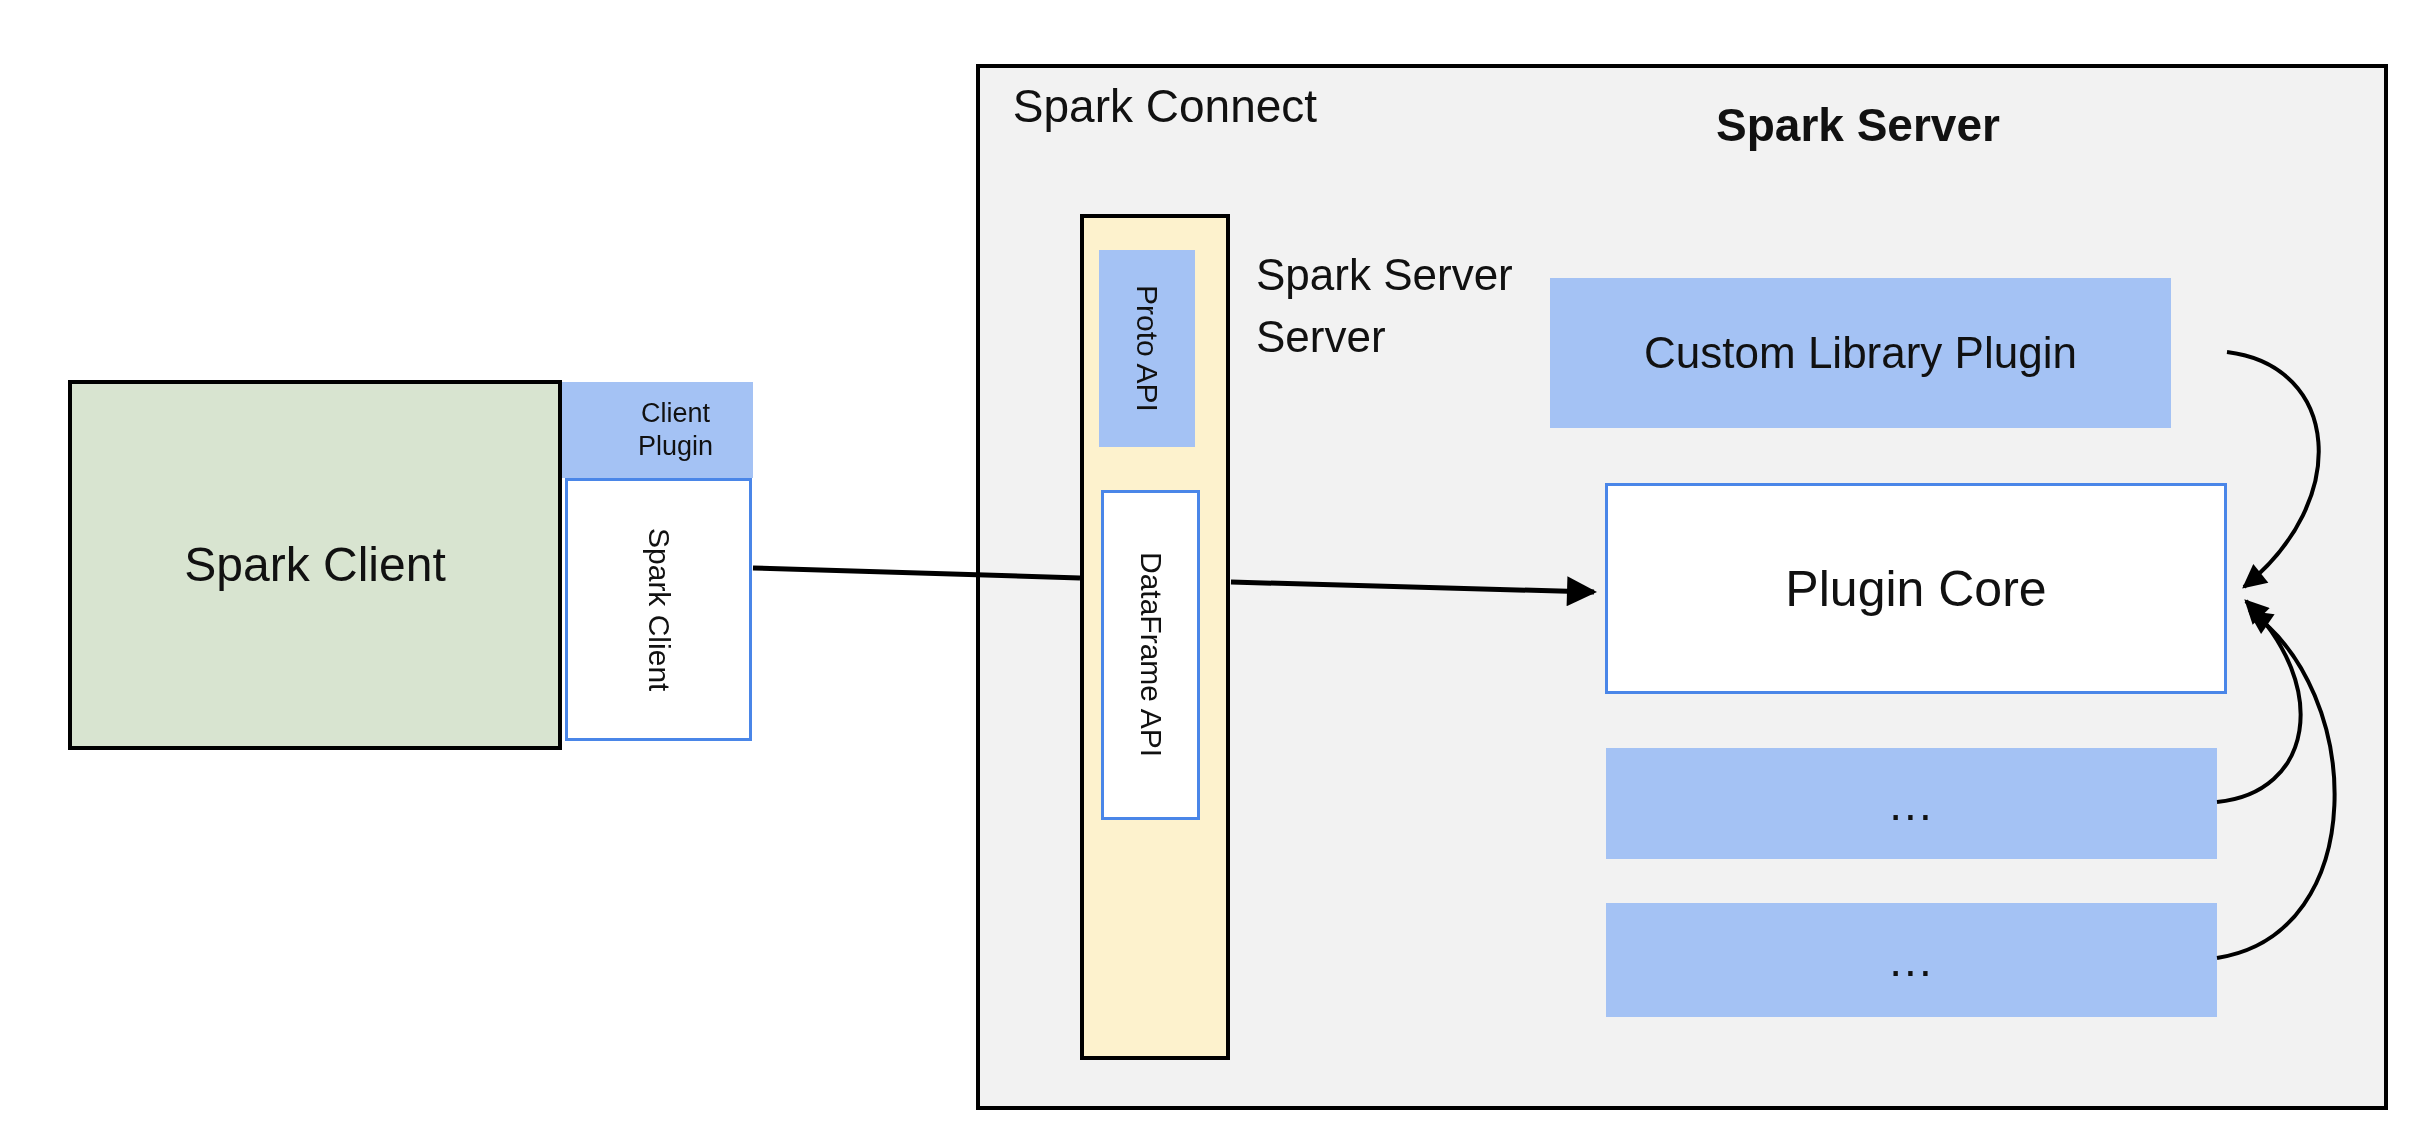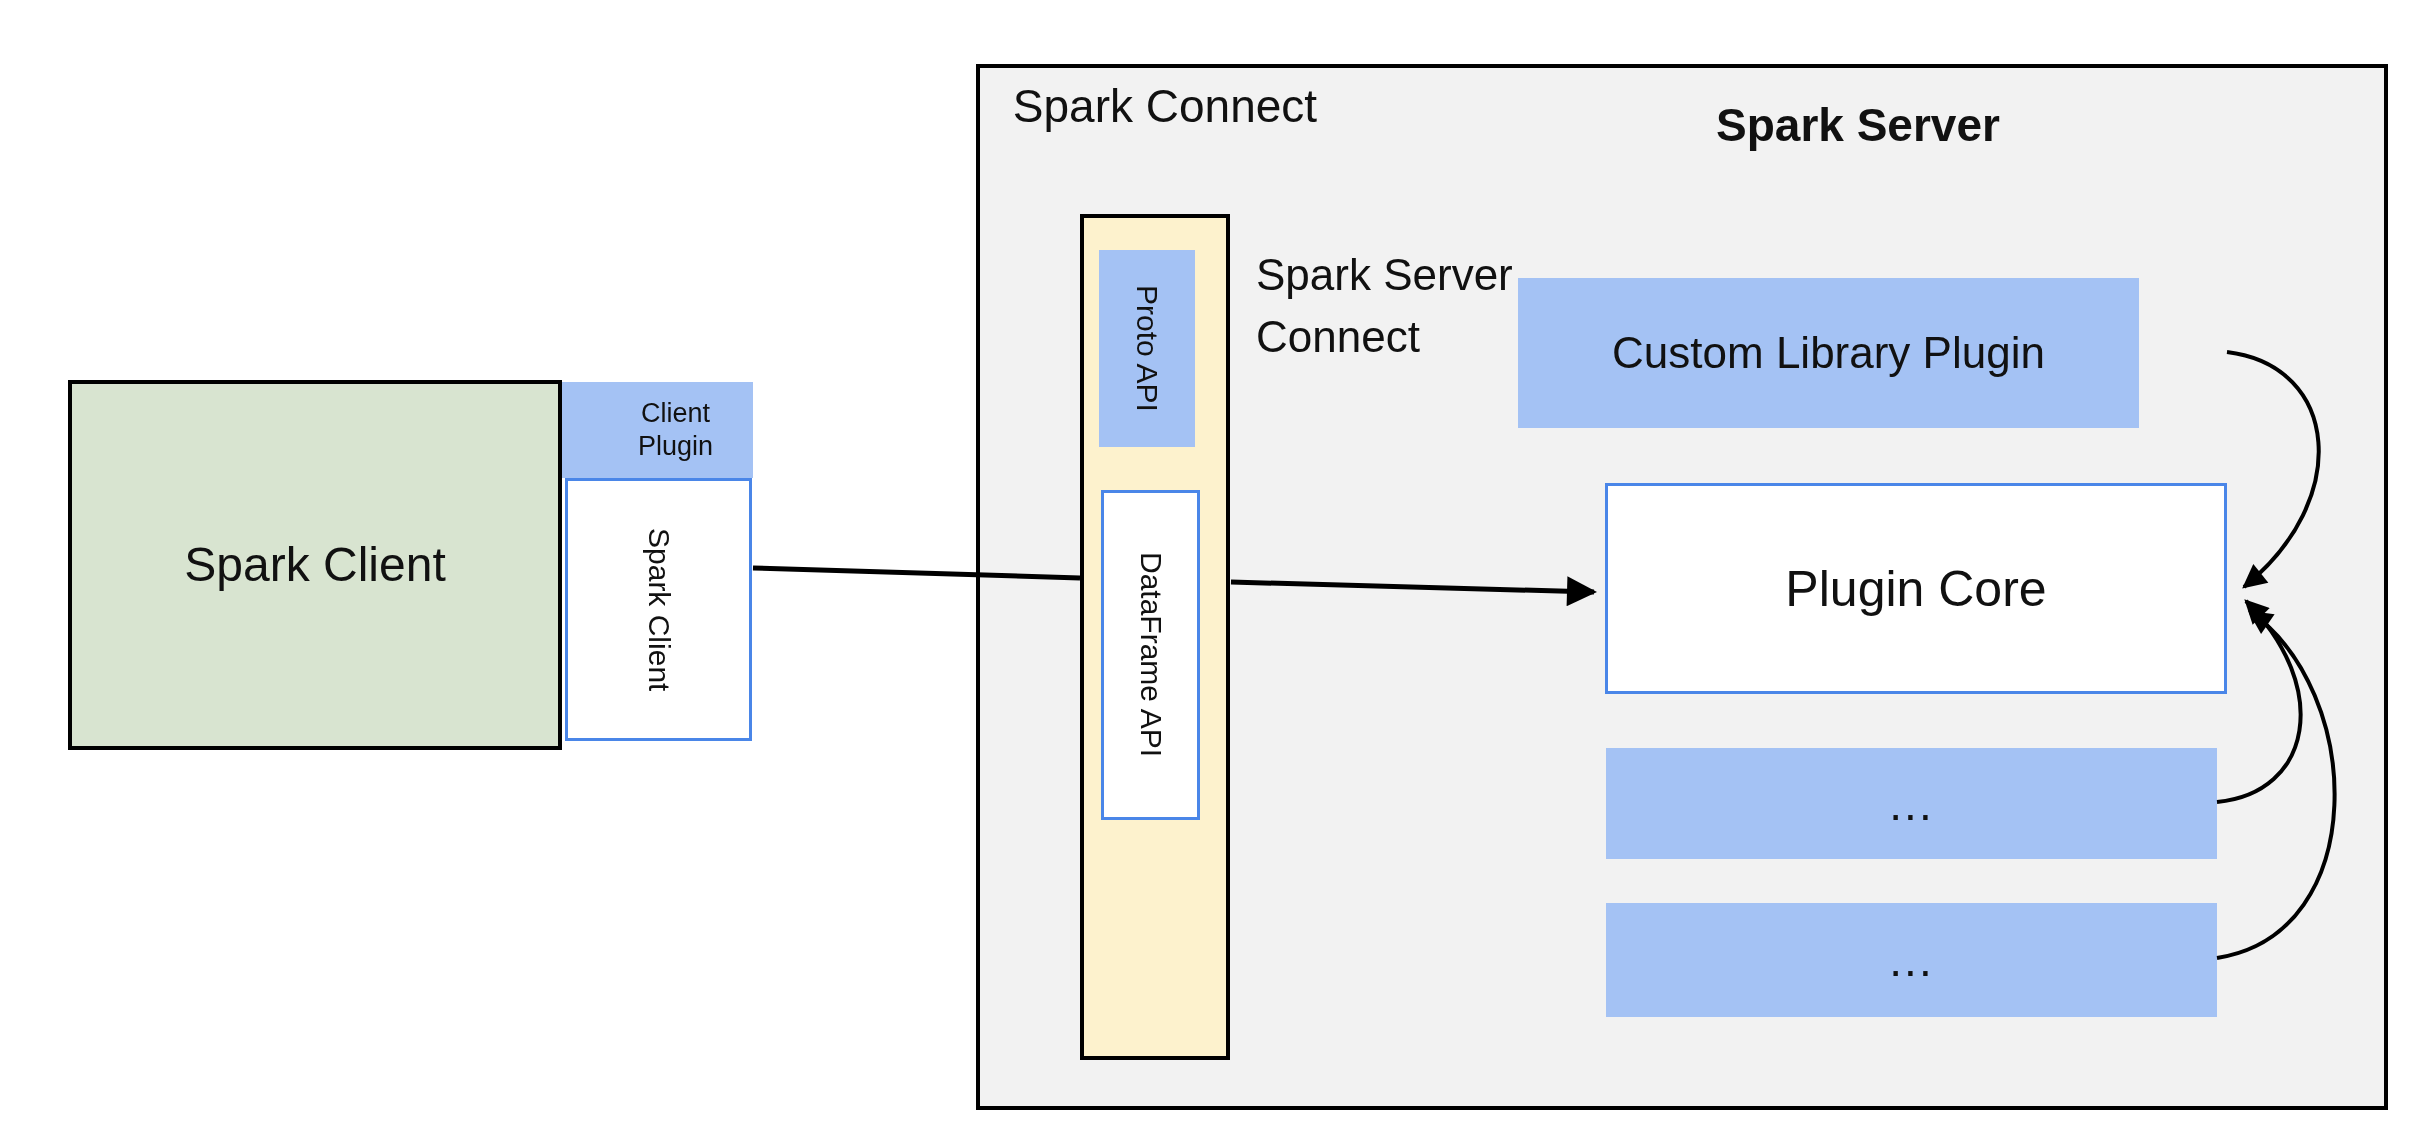--- a/index.html
+++ b/index.html
@@ -20,21 +20,21 @@
     background:var(--green-fill); border:4px solid var(--line-color); font-size:48px; line-height:1.28;}
   .client-package{left:562px; top:382px; width:191px; height:96px;
     background:var(--blue-fill); font-size:27px; line-height:1.22;padding-left:36px;}
   .spark-client-box{left:565px; top:478px; width:187px; height:263px;
     background:#ffffff; border:3px solid var(--blue-border);}
   .yellow-box{left:1080px; top:214px; width:150px; height:846px;
     background:var(--yellow-fill); border:4px solid var(--line-color);}
   .proto-box{left:1099px; top:250px; width:96px; height:197px; background:var(--blue-fill);}
   .dataframe-box{left:1101px; top:490px; width:99px; height:330px;
     background:#ffffff; border:3px solid var(--blue-border);}
-  .plugin-box{left:1518px; top:278px; width:621px; height:150px;
+  .plugin-box{left:1550px; top:278px; width:621px; height:150px;
     background:var(--blue-fill); font-size:44px;}
   .core-box{left:1605px; top:483px; width:622px; height:211px;
     background:#ffffff; border:3px solid var(--blue-border); font-size:50px;}
   .module-box{left:1606px; width:611px; background:var(--blue-fill);
     font-size:46px; letter-spacing:2px;}
   .module-1{top:748px; height:111px;}
   .module-2{top:903px; height:114px;}
   
   .connect-label{left:980px; top:76px; width:370px; font-size:46px; line-height:1.32; text-align:center;}
   .server-title{left:1608px; top:98px; width:500px; font-size:46px; font-weight:bold; text-align:center;}
@@ -78,21 +78,21 @@
   <div class="abs proto-box center">
     <span class="vtext">Proto API</span>
   </div>
 
   <div class="abs dataframe-box center">
     <span class="vtext">DataFrame API</span>
   </div>
 
   <div class="abs library-label">
     <div>Spark Server</div>
-    <div>Connect</div>
+    <div>Server</div>
   </div>
 
   <div class="abs plugin-box center">
     <span>Custom Library Plugin</span>
   </div>
 
   <div class="abs core-box center">
     <span>Plugin Core</span>
   </div>
 

